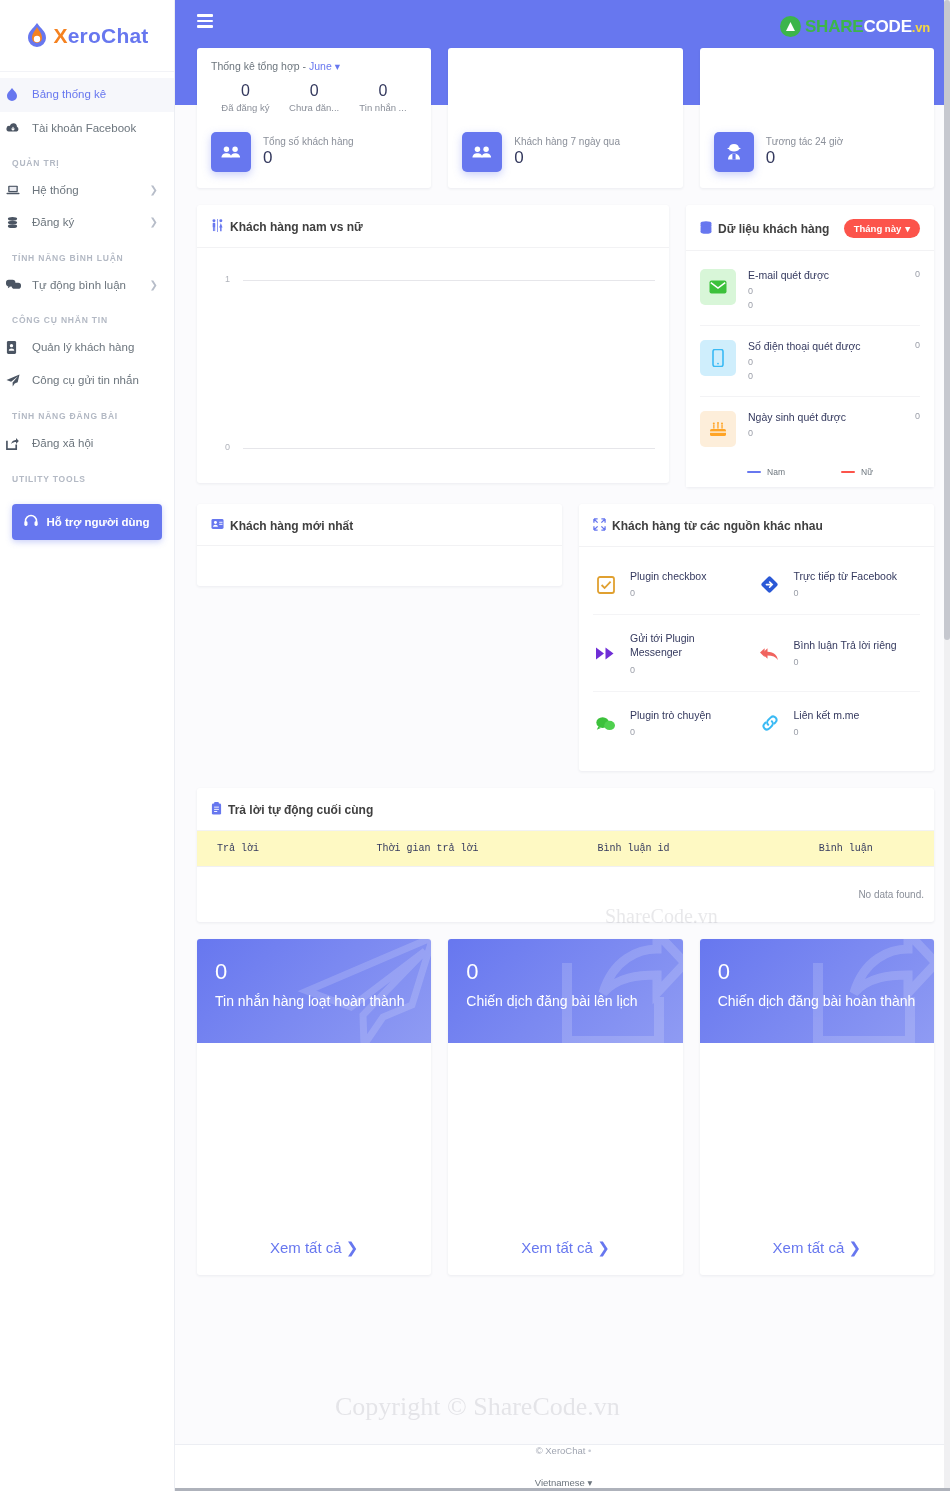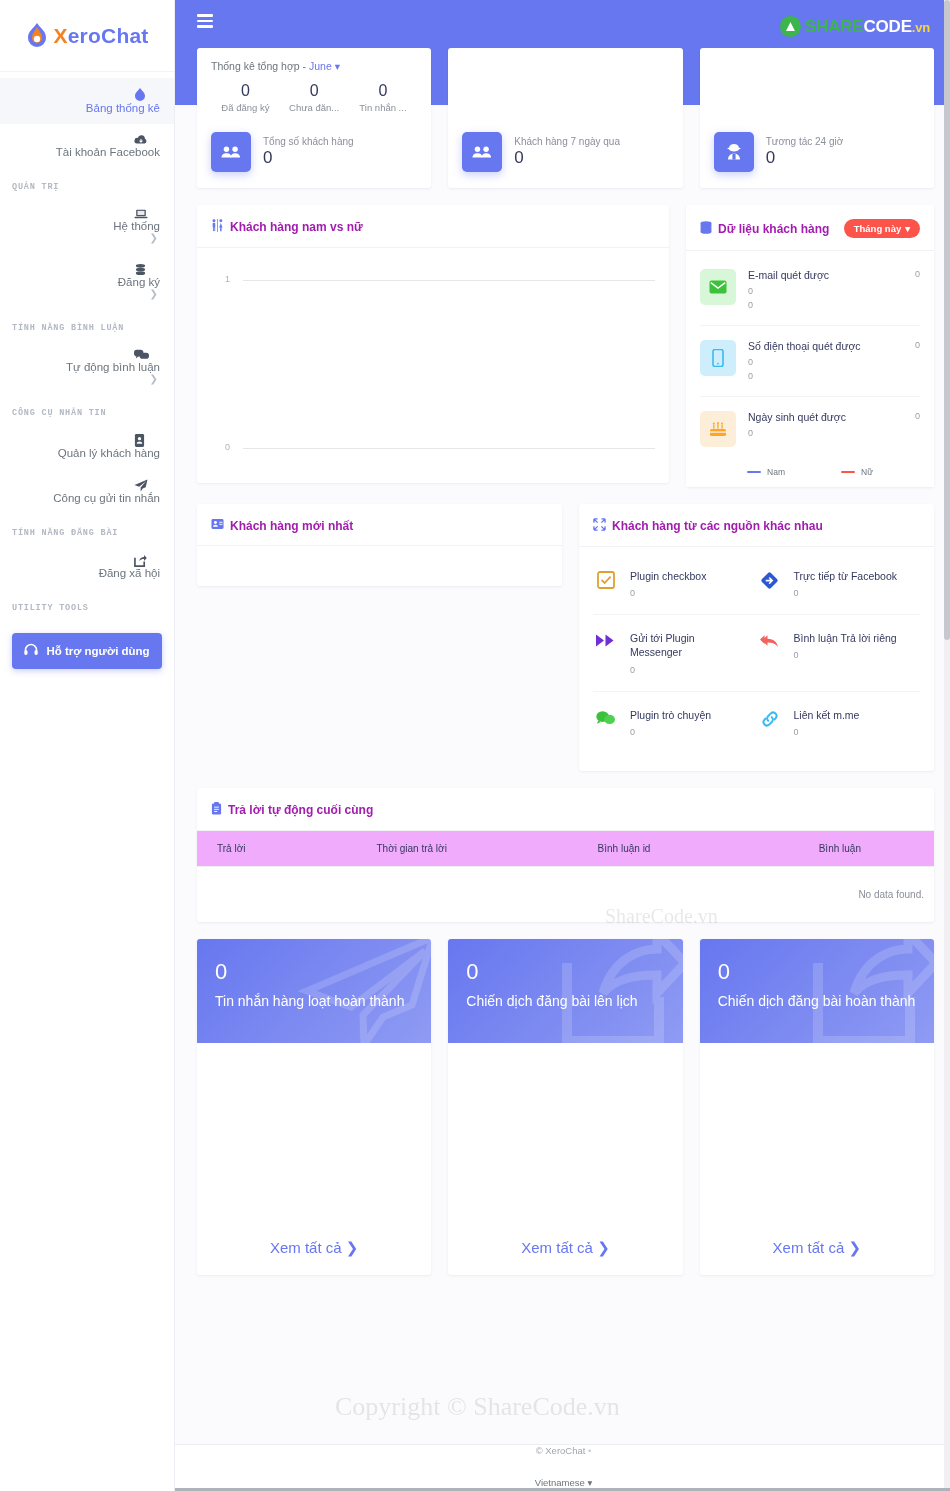--- a/index.html
+++ b/index.html
@@ -30,42 +30,40 @@
     border-bottom: 1px solid #f2f3f7;
   }
   .brand-flame { width: 22px; height: 26px; position: relative; }
   .brand-text { font-size: 21px; font-weight: 700; letter-spacing: .2px; }
   .brand-x { color: #f58220; }
   .brand-rest { color: #6777ef; }
 
   .nav { padding-top: 6px; }
   .nav-item {
     display: flex;
-    align-items: flex-end;
+    align-items: flex-start;
     padding: 10px 14px 10px 6px;
     font-size: 11.5px;
     color: #6c757d;
     cursor: pointer;
     position: relative;
-    flex-direction: column;
   }
   .nav-item .ic { width: 26px; display: flex; align-items: center; color: #66758f; }
   .nav-item.active { background: #f6f7fb; color: #6777ef; }
   .nav-item.active .ic { color: #6777ef; }
   .nav-item .lbl { flex: 1; }
   .nav-item .chev { color: #b7bdc9; font-size: 10px; padding-right: 2px; }
 
   .nav-section {
     font-size: 8.5px;
     letter-spacing: .8px;
     color: #b3b9c4;
     padding: 14px 14px 6px 12px;
     text-transform: uppercase;
     font-weight: 600;
-    font-family: Liberation Mono, monospace;
   }
 
   .support-btn {
     margin: 14px 12px 0 12px;
     background: #6777ef;
     color: #fff;
     border-radius: 4px;
     height: 36px;
     display: flex;
     align-items: center;
@@ -143,21 +141,21 @@
   .stat-l { font-size: 10px; color: #8a8f99; }
   .stat-v { font-size: 17px; color: #34395e; margin-top: 1px; }
 
   
   .panel-head {
     padding: 14px 14px 12px 14px;
     border-bottom: 1px solid #f2f2f4;
     display:flex; align-items:center; justify-content: space-between;
   }
   .panel-title {
-    font-size: 12px; color: #a21caf; font-weight: 600;
+    font-size: 12px; color: #404040; font-weight: 600;
     display:flex; align-items:center; gap:6px;
   }
   .badge-red {
     background: #fc544b; color:#fff; font-size:9.5px; font-weight:600;
     padding: 4px 10px; border-radius: 12px; cursor:pointer;
     display:flex;align-items:center;gap:4px;
   }
 
   
   .chart-body { height: 220px; position: relative; padding: 20px 20px 10px 20px; }
@@ -176,30 +174,30 @@
   .cd-legend {
     position:absolute; left:0; right:0; bottom:0;
     display:flex; justify-content:center; gap: 56px;
     padding: 8px 0 10px 0; background:#fff;
   }
   .lg { display:flex;align-items:center;gap:6px; font-size:8.5px; color:#6c757d; }
   .lg i { width:14px; height:2.5px; display:block; border-radius:2px; }
 
   
   .src-grid { display:flex; flex-wrap:wrap; padding: 6px 14px 18px 14px; }
-  .src-item { width:50%; display:flex; gap:11px; padding: 16px 8px 16px 0; border-bottom:1px solid #f4f4f6; align-items:flex-start; }
+  .src-item { width:50%; display:flex; gap:11px; padding: 16px 8px 16px 0; border-bottom:1px solid #f4f4f6; align-items:center; }
   .src-ic { width:26px; flex:none; display:flex; justify-content:center; padding-top:2px; }
   .src-name { font-size:10.5px; color:#34395e; line-height:1.35; }
   .src-val { font-size:9px; color:#9a9ea8; margin-top:5px; }
 
   
   .tbl { width:100%; border-collapse: collapse; }
   .tbl th {
     text-align:left; font-size:10px; color:#34395e; font-weight:400;
-    padding: 12px 10px; background:#f0abfc; border-bottom:1px solid #f0f0f3;
+    padding: 12px 10px; background:#fef9c3; border-bottom:1px solid #f0f0f3;font-family:Liberation Mono, monospace;
   }
   .tbl td { padding: 22px 10px; font-size:10px; color:#8a8f99; text-align:right; }
 
   
   .cc { flex:1; height: 336px; position:relative; overflow:hidden; background:#fff;
         border-radius:3px; box-shadow:0 1px 3px rgba(35,40,70,.07); }
   .cc-top {
     height: 104px; position:relative; overflow:hidden;
     background: linear-gradient(135deg,#6777ef 0%, #8f9bf3 100%);
     padding: 20px 18px 0 18px; color:#fff;

